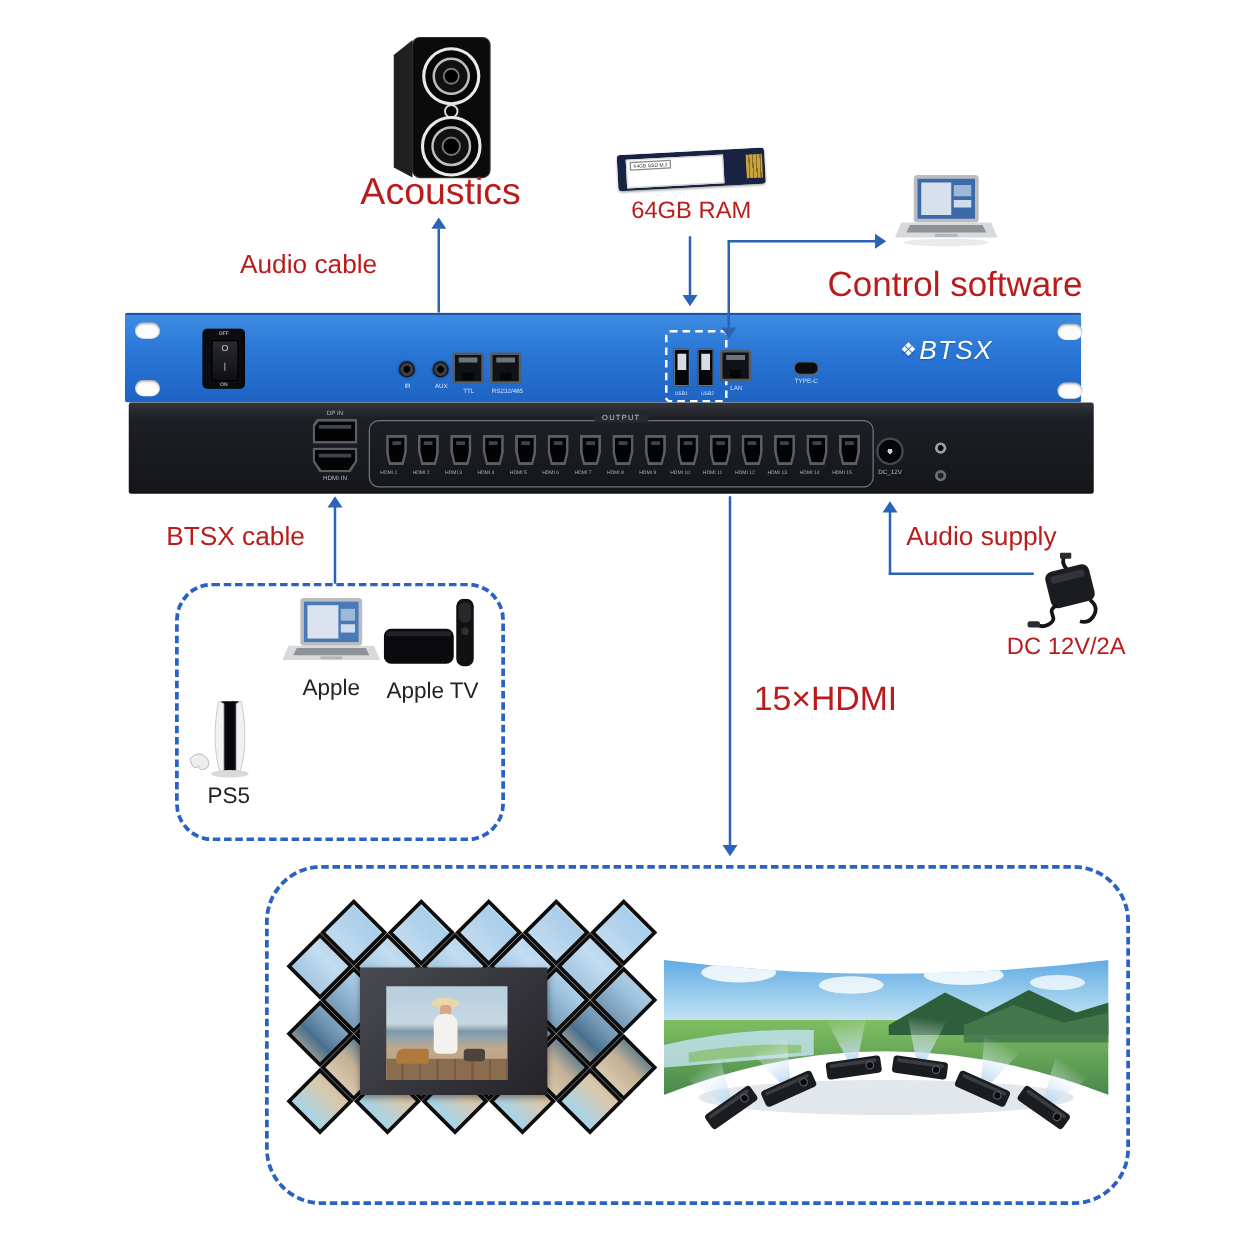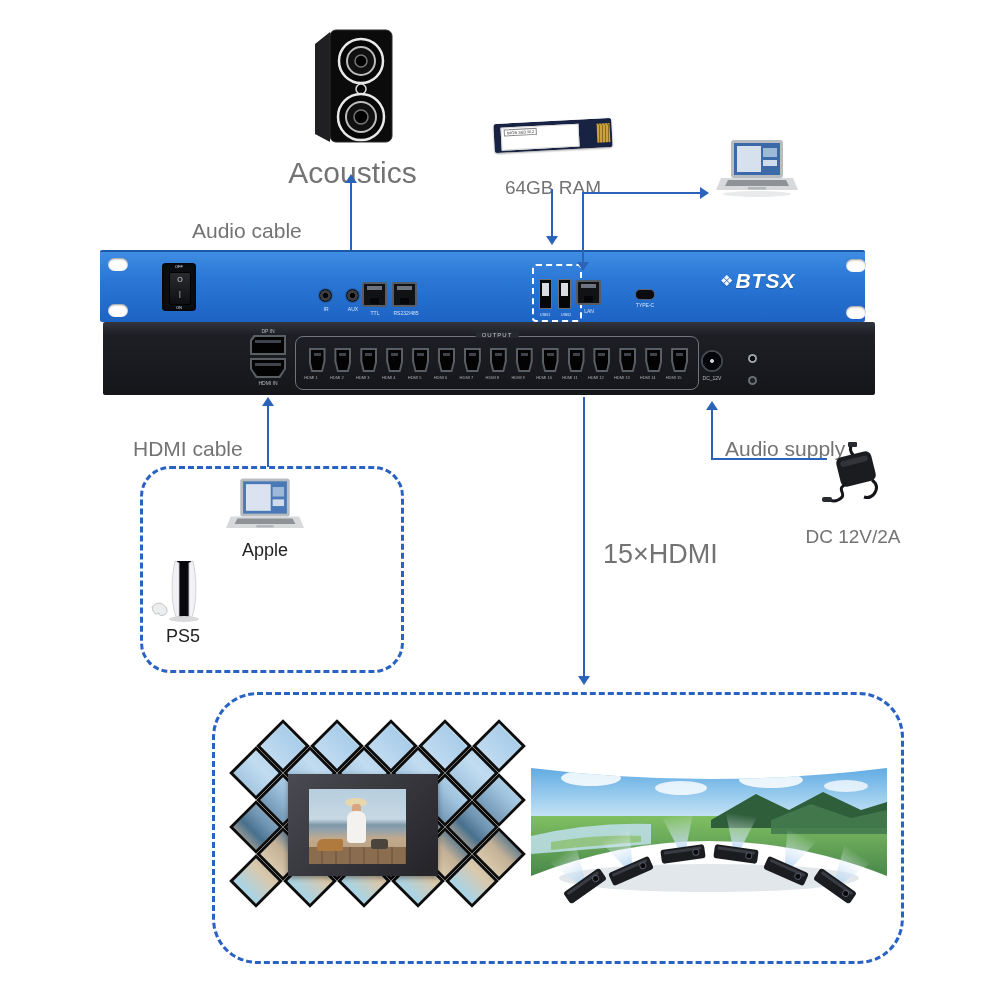--- a/index.html
+++ b/index.html
@@ -1,19 +1,19 @@
 <!DOCTYPE html>
 <html><head>
 <meta charset="utf-8">
 <style>
   html,body{margin:0;padding:0;background:#fff;}
   #canvas{position:relative;width:1000px;height:1000px;background:#fff;overflow:hidden;
           font-family:"Liberation Sans","DejaVu Sans",sans-serif;color:#2d2d2d;}
   .abs{position:absolute;}
-  .lbl{white-space:nowrap;color:#737373;margin-top:19px;}
+  .lbl{white-space:nowrap;color:#b91c1c;}
   .center{text-align:center;}
 
   
   .blue-line{position:absolute;background:#2b63b8;}
   .vline{width:2px;}
   .hline{height:2px;}
   .ah{position:absolute;width:0;height:0;}
   .ah-up{border-left:6px solid transparent;border-right:6px solid transparent;border-bottom:9px solid #2b63b8;}
   .ah-down{border-left:6px solid transparent;border-right:6px solid transparent;border-top:9px solid #2b63b8;}
   .ah-right{border-top:6px solid transparent;border-bottom:6px solid transparent;border-left:9px solid #2b63b8;}
@@ -28,21 +28,21 @@
   .sw-lbl{position:absolute;width:100%;text-align:center;font-size:4px;color:#cfe0f5;}
   .jack{position:absolute;width:13px;height:13px;border-radius:50%;background:radial-gradient(circle at 50% 50%,#000 0 28%,#3a3d42 30% 55%,#14161a 58% 100%);box-shadow:0 0 2px rgba(0,0,0,.6);}
   .tiny-wlbl{position:absolute;font-size:5px;color:#d6e4f8;text-align:center;white-space:nowrap;}
   .rj45{position:absolute;width:25px;height:25px;background:#101216;border:2px solid #565c66;border-radius:2px;box-sizing:border-box;}
   .rj45:before{content:"";position:absolute;left:3px;top:2px;right:3px;height:4px;background:#6e747e;}
   .rj45:after{content:"";position:absolute;left:6px;bottom:1px;right:6px;height:6px;background:#05060a;}
   #usb-group{position:absolute;border:2px dashed #fff;border-radius:4px;}
   .usb-port{position:absolute;width:13px;height:30px;background:#05060a;border:1px solid #6a707a;box-sizing:border-box;}
   .usb-port:before{content:"";position:absolute;left:2px;top:3px;right:2px;height:13px;background:#d8dce2;}
   #typec-port{position:absolute;width:18px;height:9px;border-radius:5px;background:#0a0c10;border:1px solid #57617a;}
-  #brand-logo{position:absolute;color:#fff;font-style:italic;font-weight:700;font-size:21px;letter-spacing:1px;text-shadow:0 1px 1px rgba(0,0,0,.25);}
+  #brand-logo{position:absolute;color:#fff;font-style:italic;font-weight:400;font-size:21px;letter-spacing:1px;text-shadow:0 1px 1px rgba(0,0,0,.25);}
   #brand-logo .mark{font-style:normal;font-size:15px;vertical-align:2px;margin-right:1px;opacity:.95;}
 
   
   #rear-panel{left:103px;top:322px;width:772px;height:73px;background:linear-gradient(180deg,#32353c 0%,#1d1f24 18%,#15161a 100%);border-radius:2px;}
   .tiny-glbl{position:absolute;font-size:5px;color:#b8bcc4;text-align:center;white-space:nowrap;}
   .port-shell{position:absolute;background:#5a5f66;}
   .dp-shape{clip-path:polygon(0 25%,10% 0,100% 0,100% 100%,0 100%);}
   .hdmi-shape{clip-path:polygon(0 0,100% 0,100% 55%,84% 100%,16% 100%,0 55%);}
   .port-inner{position:absolute;left:2px;top:2px;right:2px;bottom:2px;background:#030304;}
   .port-inner:before{content:"";position:absolute;left:3px;top:3px;right:3px;height:3px;background:#3f444c;}
@@ -112,20 +112,21 @@
     <rect x="15" y="0" width="52" height="38" rx="3" fill="#b9bdc2"></rect>
     <rect x="18" y="3" width="46" height="32" fill="#3c6aa8"></rect>
     <rect x="21" y="6" width="24" height="26" fill="#e8edf4" opacity=".9"></rect>
     <rect x="47" y="8" width="14" height="9" fill="#9db9d8"></rect>
     <rect x="47" y="20" width="14" height="6" fill="#cfdcec"></rect>
     <polygon points="5,38 77,38 82,50 0,50" fill="#d7d9db"></polygon>
     <polygon points="12,40 70,40 73,46 9,46" fill="#8f9398"></polygon>
     <rect x="32" y="47" width="18" height="2.5" fill="#b2b5b9"></rect>
     <ellipse cx="41" cy="54" rx="34" ry="3" fill="#e9eaec"></ellipse>
   </svg>
+  <div class="abs lbl center" style="left:640px;top:212px;width:248px;font-size:28px;">Control software</div>
 
   <div class="abs" id="front-panel">
     <div class="rack-hole" style="left:8px;top:6px;"></div>
     <div class="rack-hole" style="left:8px;top:52px;"></div>
     <div class="rack-hole" style="left:746px;top:7px;"></div>
     <div class="rack-hole" style="left:746px;top:54px;"></div>
 
     <div id="power-switch">
       <div class="sw-lbl" style="top:1px;">OFF</div>
       <div id="power-rocker">O<br>|</div>
@@ -232,38 +233,48 @@
         </div>
         <div class="out-lbl" style="left: 368.6px;">HDMI 15</div>
       </div>
 
     <div id="dc-jack" style="left:598px;top:28px;"></div>
     <div class="tiny-glbl" style="left:594px;top:53px;width:30px;">DC_12V</div>
     <div class="screw" style="left:645px;top:32px;width:9px;height:9px;background:radial-gradient(circle,#0a0a0a 0 35%,#9aa0a8 40% 100%);"></div>
     <div class="screw" style="left:645px;top:54px;width:9px;height:9px;background:radial-gradient(circle,#222 0 35%,#6a6f76 40% 100%);"></div>
   </div>
 
-  <div class="abs lbl" style="left:133px;top:418px;font-size:21px;">HDMI cable</div>
+  <div class="abs lbl" style="left:133px;top:418px;font-size:21px;">BTSX cable</div>
   <div class="ah ah-up" style="left:262px;top:397px;"></div>
   <div class="blue-line vline" style="left:267px;top:405px;height:62px;"></div>
 
   <div class="dash-box" style="left:140px;top:466px;width:258px;height:201px;">
 
     <div class="src-cell" style="left:82px;top:8px;">
       <svg width="78" height="60" viewBox="0 0 82 60" style="margin:0 auto;">
         <rect x="15" y="0" width="52" height="40" rx="3" fill="#b9bdc2"></rect>
         <rect x="18" y="3" width="46" height="34" fill="#4a79b8"></rect>
         <rect x="21" y="6" width="26" height="28" fill="#e8edf4" opacity=".92"></rect>
         <rect x="49" y="9" width="12" height="10" fill="#9db9d8"></rect>
         <rect x="49" y="22" width="12" height="7" fill="#cfdcec"></rect>
         <polygon points="5,40 77,40 82,52 0,52" fill="#d7d9db"></polygon>
         <polygon points="12,42 70,42 73,48 9,48" fill="#8f9398"></polygon>
         <rect x="32" y="49" width="18" height="2.5" fill="#b2b5b9"></rect>
       </svg>
       <div class="src-lbl">Apple</div>
+    </div>
+    <div class="src-cell" style="left:163px;top:10px;">
+      <svg width="78" height="60" viewBox="0 0 78 60" style="margin:0 auto;">
+        <rect x="58" y="0" width="14" height="54" rx="6" fill="#111114"></rect>
+        <rect x="60" y="3" width="10" height="16" rx="4" fill="#27272c"></rect>
+        <circle cx="65" cy="26" r="3" fill="#2f2f35"></circle>
+        <rect x="0" y="24" width="56" height="28" rx="6" fill="#0b0b0e"></rect>
+        <rect x="2" y="26" width="52" height="4" rx="2" fill="#222228"></rect>
+      </svg>
+      <div class="src-lbl">Apple TV</div>
     </div>
 
     <div class="src-cell" style="left:0px;top:90px;">
       <svg width="66" height="64" viewBox="0 0 66 64" style="margin:0 auto;">
         <path d="M27,2 C23,20 23,44 28,58 L32,58 L32,2 Z" fill="#0b0c12"></path>
         <path d="M25,2 C21,20 21,44 26,58 L29,58 L29,4 Z" fill="#f2f2f4" stroke="#c9c9cf" stroke-width=".8"></path>
         <path d="M41,2 C45,20 45,44 40,58 L36,58 L36,2 Z" fill="#0b0c12"></path>
         <path d="M43,2 C47,20 47,44 42,58 L39,58 L39,4 Z" fill="#f2f2f4" stroke="#c9c9cf" stroke-width=".8"></path>
         <rect x="31" y="2" width="6" height="56" fill="#08080c"></rect>
         <ellipse cx="34" cy="60" rx="15" ry="3" fill="#d9d9dc"></ellipse>
@@ -281,21 +292,21 @@
     <path d="M34,14 q-6,-6 -2,-12" stroke="#15161a" stroke-width="3" fill="none"></path>
     <rect x="28" y="0" width="9" height="5" rx="1" fill="#2a2b30"></rect>
     <rect x="18" y="12" width="36" height="30" rx="6" fill="#1b1c20" transform="rotate(-14 36 27)"></rect>
     <rect x="22" y="16" width="28" height="6" rx="3" fill="#33343a" transform="rotate(-14 36 27)"></rect>
     <path d="M26,42 C14,48 30,52 18,58 q-4,2 -8,0" stroke="#141518" stroke-width="3" fill="none"></path>
     <path d="M52,38 q8,6 2,14 q-4,5 -10,3" stroke="#141518" stroke-width="3" fill="none"></path>
     <rect x="2" y="55" width="10" height="5" rx="2" fill="#2a2b30"></rect>
   </svg>
   <div class="abs lbl center" style="left:783px;top:507px;width:140px;font-size:19px;">DC 12V/2A</div>
 
-  <div class="abs lbl" style="left:603px;top:520px;font-size:27px;">15×HDMI</div>
+  <div class="abs lbl" style="left:603px;top:544px;font-size:27px;">15×HDMI</div>
   <div class="blue-line vline" style="left:583px;top:397px;height:279px;"></div>
   <div class="ah ah-down" style="left:578px;top:676px;"></div>
 
   <div class="dash-box" id="display-box" style="left:212px;top:692px;width:686px;height:266px;">
 
     <div class="abs" id="collage" style="left:23px;top:33px;width:270px;height:195px;">
 
       <div class="abs" style="left:50px;top:46px;width:150px;height:102px;background:linear-gradient(135deg,#4a4a52,#232328);box-shadow:0 2px 5px rgba(0,0,0,.4);z-index:3;">
         <div class="abs" style="left:21px;top:15px;width:97px;height:75px;background:linear-gradient(180deg,#b6cede 0%,#c7d8e2 40%,#7e97a8 48%,#93a3ab 55%,#c0a98c 66%,#b59c7e 100%);overflow:hidden;">
           <ellipse-placeholder></ellipse-placeholder>

